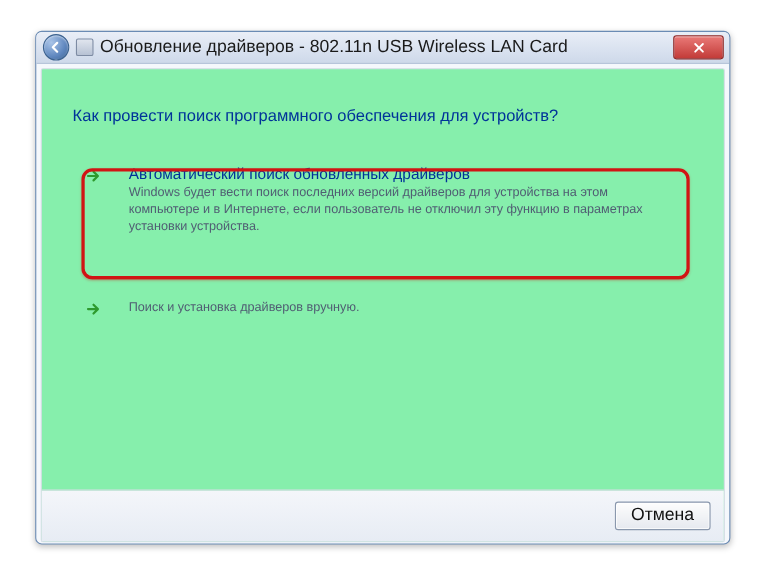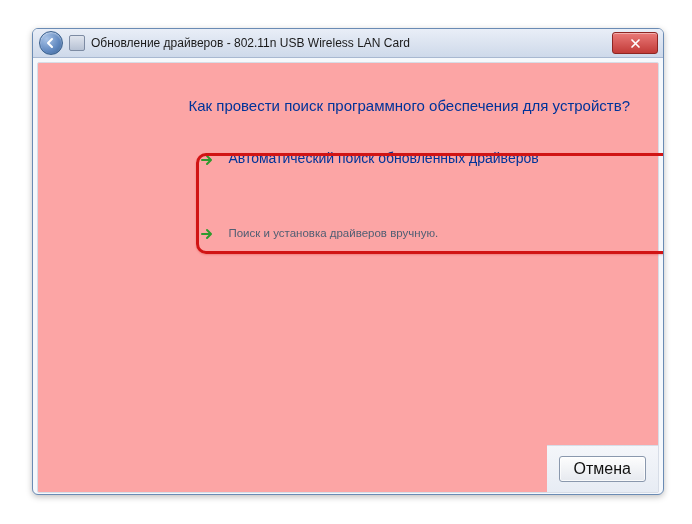--- a/index.html
+++ b/index.html
@@ -55,64 +55,63 @@
   .back-btn svg { display:block; }
   .title-icon {
     width:14px;
     height:14px;
     margin-right:6px;
     background: linear-gradient(#e0e5ee,#b7c2d4);
     border:1px solid #7d8ba3;
     border-radius:2px;
   }
   .title-text {
-    font-size: 12px;
+    font-size: 16px;
     color:#1a1a1a;
   }
   .close-btn {
     position:absolute;
     right:5px;
     top:3px;
     width:44px;
     height:20px;
     border-radius:3px;
     background: linear-gradient(#ea7a78,#c23b38);
     border:1px solid #8e2623;
     display:flex;
     align-items:center;
     justify-content:center;
     color:#fff;
     box-shadow: inset 0 1px 0 rgba(255,255,255,0.4);
   }
   .close-btn svg { display:block; }
   .client {
-    background:#fca5a5;
+    background:#86efac;
     margin:4px;
     height:calc(100% - 28px - 8px);
     border:1px solid #d7dde7;
     border-radius:2px;
     display:flex;
     flex-direction:column;
     position:relative;
-    align-items:flex-end;
   }
   .content {
     flex:1;
     padding: 34px 28px 10px 28px;
     position:relative;
   }
   .heading {
     font-size: 15px;
     color:#003399;
     margin-bottom:26px;
     font-weight:400;
   }
   .option {
     display:flex;
-    gap:12px;
+    gap:23px;
     padding: 10px 10px 12px 10px;
     cursor:pointer;
   }
   .option .arrow {
     flex:none;
     width:18px;
     display:flex;
     justify-content:center;
     padding-top:2px;
     color:#2e9a2e;
@@ -186,20 +185,21 @@
       <div class="heading">Как провести поиск программного обеспечения для устройств?</div>
 
       <div class="option">
         <div class="arrow">
           <svg width="16" height="16" viewBox="0 0 16 16">
             <path d="M3 8 H11 M8 4 L12 8 L8 12" stroke="#2e9a2e" stroke-width="2" fill="none" stroke-linecap="round" stroke-linejoin="round"></path>
           </svg>
         </div>
         <div class="option-texts">
           <div class="option-title">Автоматический поиск обновленных драйверов</div>
+          <div class="option-desc">Windows будет вести поиск последних версий драйверов для устройства на этом компьютере и в Интернете, если пользователь не отключил эту функцию в параметрах установки устройства.</div>
         </div>
       </div>
 
       <div class="highlight-frame"></div>
 
       <div class="option option2">
         <div class="arrow">
           <svg width="16" height="16" viewBox="0 0 16 16">
             <path d="M3 8 H11 M8 4 L12 8 L8 12" stroke="#2e9a2e" stroke-width="2" fill="none" stroke-linecap="round" stroke-linejoin="round"></path>
           </svg>

